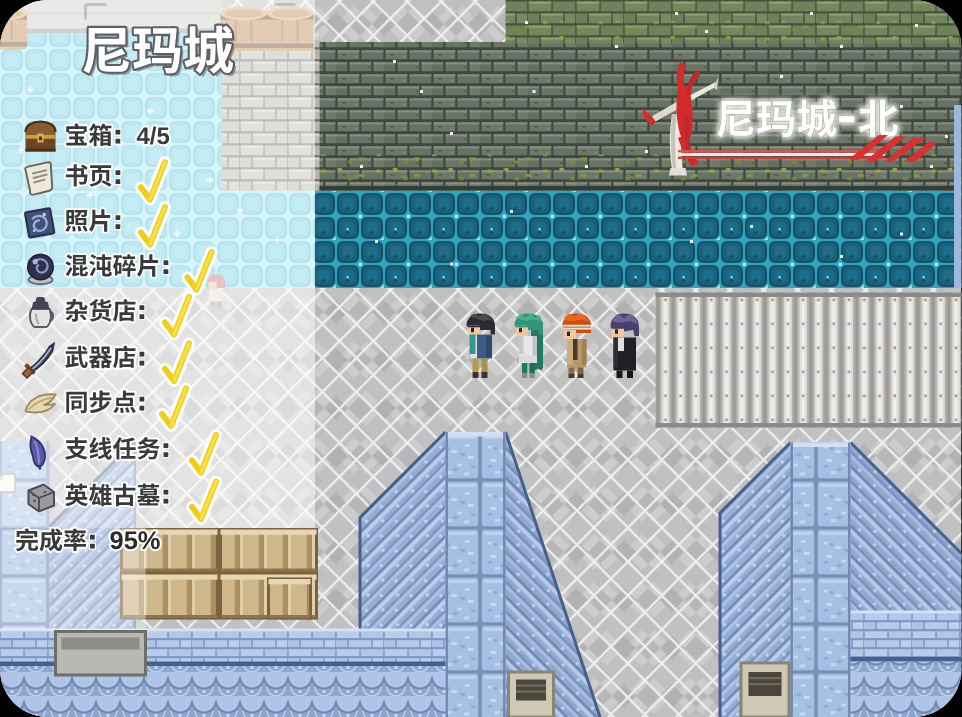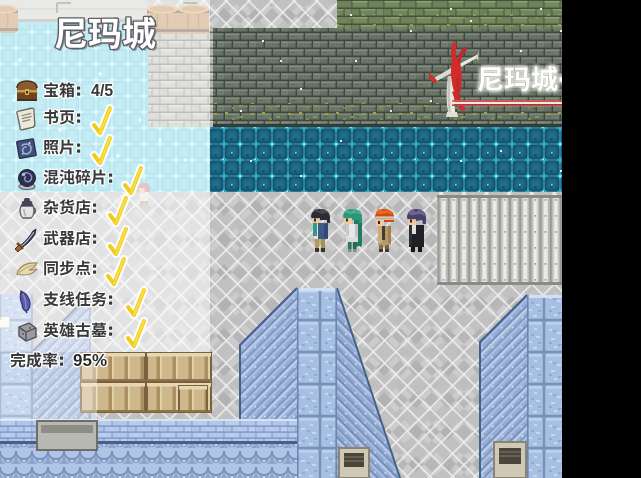--- a/index.html
+++ b/index.html
@@ -1,15 +1,15 @@
 <!DOCTYPE html>
 <html><head><meta charset="utf-8"><title>map</title>
 <style>
 html,body{margin:0;padding:0;background:#000;font-family:"Liberation Sans",sans-serif;}
-#stage{position:relative;width:562px;height:478px;overflow:hidden;}
+#stage{position:relative;width:641px;height:478px;overflow:hidden;border-radius:32px;}
 </style></head>
 <body>
 <div id="stage">
 <svg width="641" height="478" viewBox="0 0 641 478">
 
 <defs>
 <path id="g00" d="M15 -80.6L15 -51.7C15 -35.6 14.2 -12.8 4.5 2.8C7.6 4 13 7 15.3 8.9C24.8 -6.7 26.9 -30.8 27.1 -48.2L87 -48.2L87 -80.6ZM27.1 -69.8L74.8 -69.8L74.8 -59.1L27.1 -59.1ZM79.8 -40.4C70.8 -36.3 58.5 -31 46.7 -26.8L46.7 -44.1L34.6 -44.1L34.6 -10.7C34.6 1.8 38.7 5.3 53.8 5.3C57 5.3 72.5 5.3 75.9 5.3C88.5 5.3 92.2 1.2 93.9 -13.9C90.5 -14.5 85.3 -16.4 82.6 -18.4C81.9 -7.7 80.9 -5.9 75.1 -5.9C71.2 -5.9 57.9 -5.9 54.7 -5.9C47.8 -5.9 46.7 -6.6 46.7 -10.8L46.7 -16.1C60 -20.3 74.7 -25.3 86.7 -29.9Z"></path>
 <path id="g01" d="M39.3 -21.8L39.3 -11.2L77.6 -11.2L77.6 -21.8ZM2.4 -12.4L5.1 -0.2C14.7 -3.3 26.8 -7.3 37.9 -11.1L35.8 -22.5L26.1 -19.4L26.1 -39.4L35.1 -39.4L35.1 -50.4L26.1 -50.4L26.1 -68.1L36.8 -68.1L36.8 -79.2L3.6 -79.2L3.6 -68.1L14.6 -68.1L14.6 -50.4L4.5 -50.4L4.5 -39.4L14.6 -39.4L14.6 -15.9ZM46 -65.2C45.4 -54.3 43.9 -40.2 42.5 -31.5L45.6 -31.5L82.8 -31.4C81.3 -13.1 79.4 -5.2 77.2 -3.1C76.2 -2 75.2 -1.8 73.6 -1.8C71.7 -1.8 67.8 -1.8 63.7 -2.2C65.4 0.7 66.7 5.3 66.9 8.5C71.7 8.7 76.1 8.6 78.9 8.3C82.2 7.9 84.5 6.9 86.9 4.2C90.4 0.4 92.6 -10.4 94.6 -36.9C94.8 -38.3 95 -41.6 95 -41.6L83.9 -41.6C85.4 -54.1 86.9 -68.3 87.6 -79.5L79.2 -80.3L77.3 -79.8L41.2 -79.8L41.2 -69L75.3 -69C74.6 -60.8 73.6 -50.7 72.5 -41.6L55 -41.6C55.9 -48.9 56.7 -57.3 57.3 -64.5Z"></path>
 <path id="g02" d="M84.9 -50.2C83.4 -43.4 81.4 -37.1 79 -31.2C77.9 -39.8 77.2 -49.7 76.8 -60.2L95.9 -60.2L95.9 -71.1L90.4 -71.1L94.7 -73.7C92.8 -77.1 88.6 -81.9 84.9 -85.4L76.7 -80.6C79.4 -77.8 82.4 -74.2 84.4 -71.1L76.5 -71.1C76.4 -75.7 76.4 -80.4 76.5 -85L65.2 -85L65.4 -71.1L35.1 -71.1L35.1 -37.8C35.1 -31.5 34.9 -24.5 33.6 -17.6L32 -25.1L24.3 -22.4L24.3 -50.1L32.2 -50.1L32.2 -61.1L24.3 -61.1L24.3 -83.6L13.3 -83.6L13.3 -61.1L4.5 -61.1L4.5 -50.1L13.3 -50.1L13.3 -18.5C9.4 -17.2 5.8 -16 2.8 -15.1L6.6 -3.2C14.4 -6.2 23.8 -10.1 32.7 -13.8C31.1 -8.1 28.6 -2.7 24.5 1.9C27 3.4 31.5 7.2 33.3 9.3C39.6 2.4 42.9 -7.1 44.6 -16.8C45.9 -14.2 46.8 -10.2 47 -7.3C50.4 -7.2 53.6 -7.3 55.6 -7.7C58 -8.1 59.6 -9 61.2 -11.2C63.2 -14 63.6 -23 63.9 -45.4C64 -46.6 64 -49.4 64 -49.4L46.2 -49.4L46.2 -60.2L65.8 -60.2C66.4 -43.7 67.8 -28 70.4 -15.9C65.4 -9 59.2 -3.2 51.7 1.1C54.1 2.9 58.4 7.1 60 9.1C65.2 5.6 70 1.4 74.1 -3.4C77 3.6 80.8 7.8 85.8 7.8C93.6 7.8 96.7 3.6 98.2 -12C95.5 -13.2 92.1 -15.8 89.8 -18.3C89.5 -8 88.7 -3.3 87.3 -3.3C85.4 -3.3 83.5 -7.2 81.9 -13.9C88 -23.6 92.6 -35.1 95.7 -48.3ZM46.2 -39.7L54 -39.7C53.8 -24.9 53.4 -19.5 52.5 -18C51.9 -17.1 51.2 -16.9 50.1 -16.9C49 -16.9 47.1 -16.9 44.7 -17.2C45.9 -24.3 46.2 -31.5 46.2 -37.7Z"></path>
 <path id="g03" d="M2 -15.9L7.4 -3.5L29.3 -12.8L29.3 7.9L41.8 7.9L41.8 -83.3L29.3 -83.3L29.3 -61.2L5.6 -61.2L5.6 -49.3L29.3 -49.3L29.3 -25C19.1 -21.4 8.9 -17.9 2 -15.9ZM87.5 -68.4C82 -63.7 74.6 -58 67 -53.1L67 -83.3L54.5 -83.3L54.5 -11.3C54.5 2.8 57.8 7.1 69.3 7.1C71.5 7.1 80.4 7.1 82.7 7.1C94 7.1 97 -0.3 98.2 -19.6C94.9 -20.3 89.6 -22.7 86.7 -25C86 -8.9 85.4 -4.7 81.5 -4.7C79.8 -4.7 72.8 -4.7 71.2 -4.7C67.5 -4.7 67 -5.6 67 -11.2L67 -40.5C76.9 -45.6 87.4 -51.7 96.2 -57.6Z"></path>

